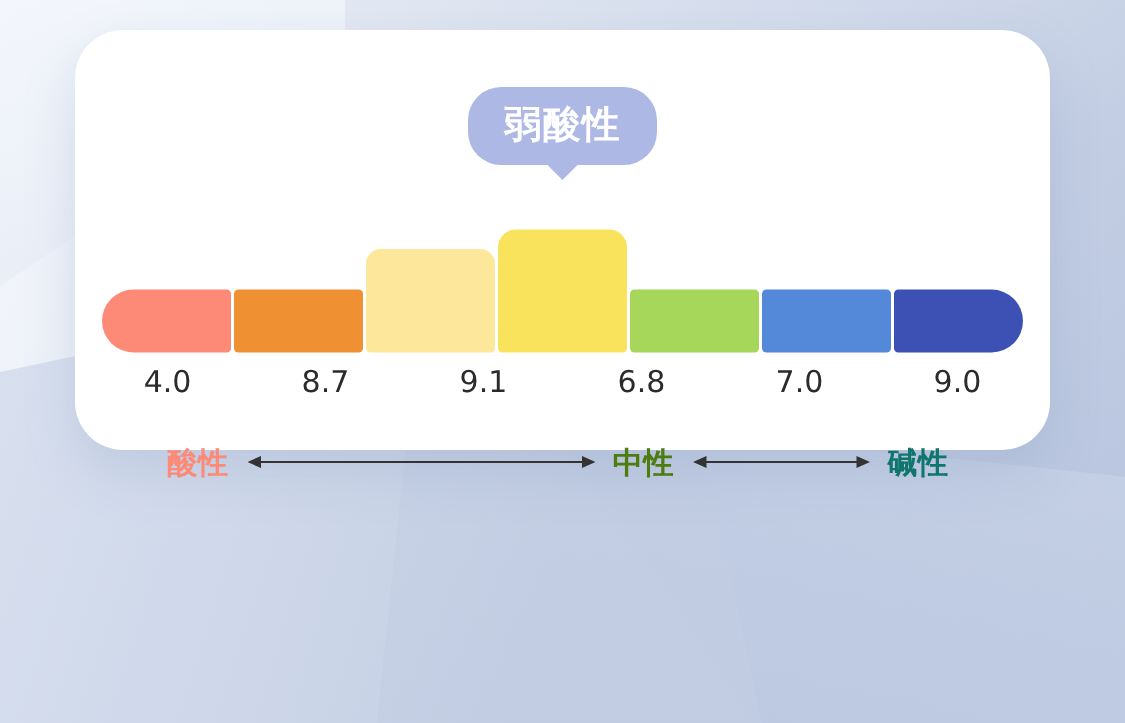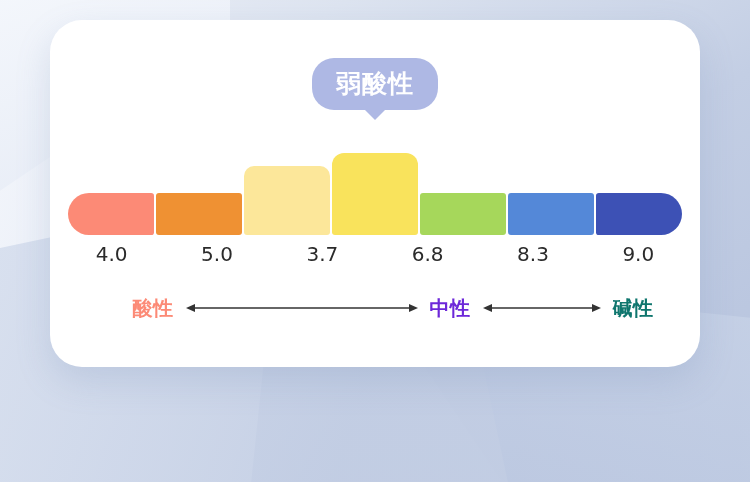--- a/index.html
+++ b/index.html
@@ -48,21 +48,21 @@
     left: 0; top: 0;
     width: 230px; height: 300px;
     background: linear-gradient(160deg, #f4f7fc 0%, #e2e8f4 100%);
     opacity: .9;
   }
 
   
   .card {
     position: absolute;
     left: 50px; top: 20px;
-    width: 650px; height: 347px;
+    width: 650px; height: 280px;
     background: #ffffff;
     border-radius: 32px;
     box-shadow: 0 14px 34px rgba(120,140,180,.22);
   }
 
   
   .badge-wrap {
     position: absolute;
     left: 0; right: 0; top: 38px;
     display: flex;
@@ -122,21 +122,21 @@
     flex: 1 1 0;
     text-align: center;
     font-size: 20px;
     color: #2b2b2b;
     font-family: "DejaVu Sans", "Liberation Sans", sans-serif;
   }
 
   
   .legend {
     position: absolute;
-    left: 73px; top: 268px;
+    left: 52px; top: 268px;
     width: 540px;
     height: 40px;
     display: flex;
     align-items: center;
     justify-content: center;
   }
   .legend-label {
     font-size: 20px;
     font-weight: 600;
     white-space: nowrap;
@@ -175,39 +175,39 @@
       <div class="bar raised-sm" title="5.5" style="background: rgb(252, 231, 154); height: 69.3px;"></div>
       <div class="bar raised-lg" title="6.0" style="background: rgb(249, 227, 92); height: 81.9px;"></div>
       <div class="bar" title="7.0" style="background: rgb(166, 215, 91); height: 42px;"></div>
       <div class="bar" title="8.0" style="background: rgb(84, 136, 216); height: 42px;"></div>
       <div class="bar last" title="9.0" style="background: rgb(61, 81, 181); height: 42px;"></div>
     </div>
   </div>
 
   <div class="ticks">
     <div class="tick">4.0</div>
-    <div class="tick">5.0</div>
-    <div class="tick">3.7</div>
+    <div class="tick">8.7</div>
+    <div class="tick">9.1</div>
     <div class="tick">6.8</div>
-    <div class="tick">8.3</div>
+    <div class="tick">7.0</div>
     <div class="tick">9.0</div>
   </div>
 
   <div class="legend">
     <span class="legend-label" id="lbl-acidic" style="color: rgb(252, 138, 118);">酸性</span>
 
     <span class="arrow long">
       <svg viewBox="0 0 232 14" preserveAspectRatio="none">
         <line x1="8" y1="7" x2="224" y2="7" stroke="#333333" stroke-width="1.4"></line>
         <polygon points="0,7 9,3 9,11" fill="#333333"></polygon>
         <polygon points="232,7 223,3 223,11" fill="#333333"></polygon>
       </svg>
     </span>
 
-    <span class="legend-label" id="lbl-neutral" style="color: #6d28d9;">中性</span>
+    <span class="legend-label" id="lbl-neutral" style="color: #4d7c0f;">中性</span>
 
     <span class="arrow short">
       <svg viewBox="0 0 118 14" preserveAspectRatio="none">
         <line x1="8" y1="7" x2="110" y2="7" stroke="#333333" stroke-width="1.4"></line>
         <polygon points="0,7 9,3 9,11" fill="#333333"></polygon>
         <polygon points="118,7 109,3 109,11" fill="#333333"></polygon>
       </svg>
     </span>
 
     <span class="legend-label" id="lbl-alkaline" style="color: #0f766e;">碱性</span>

